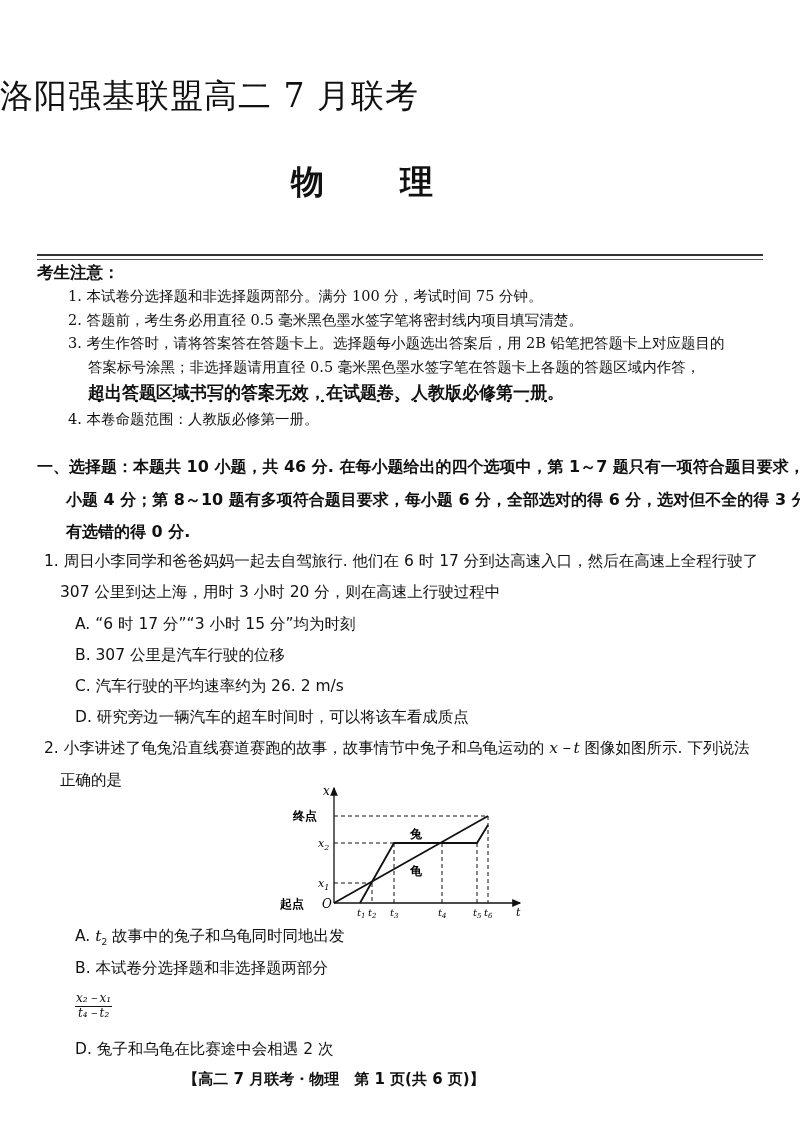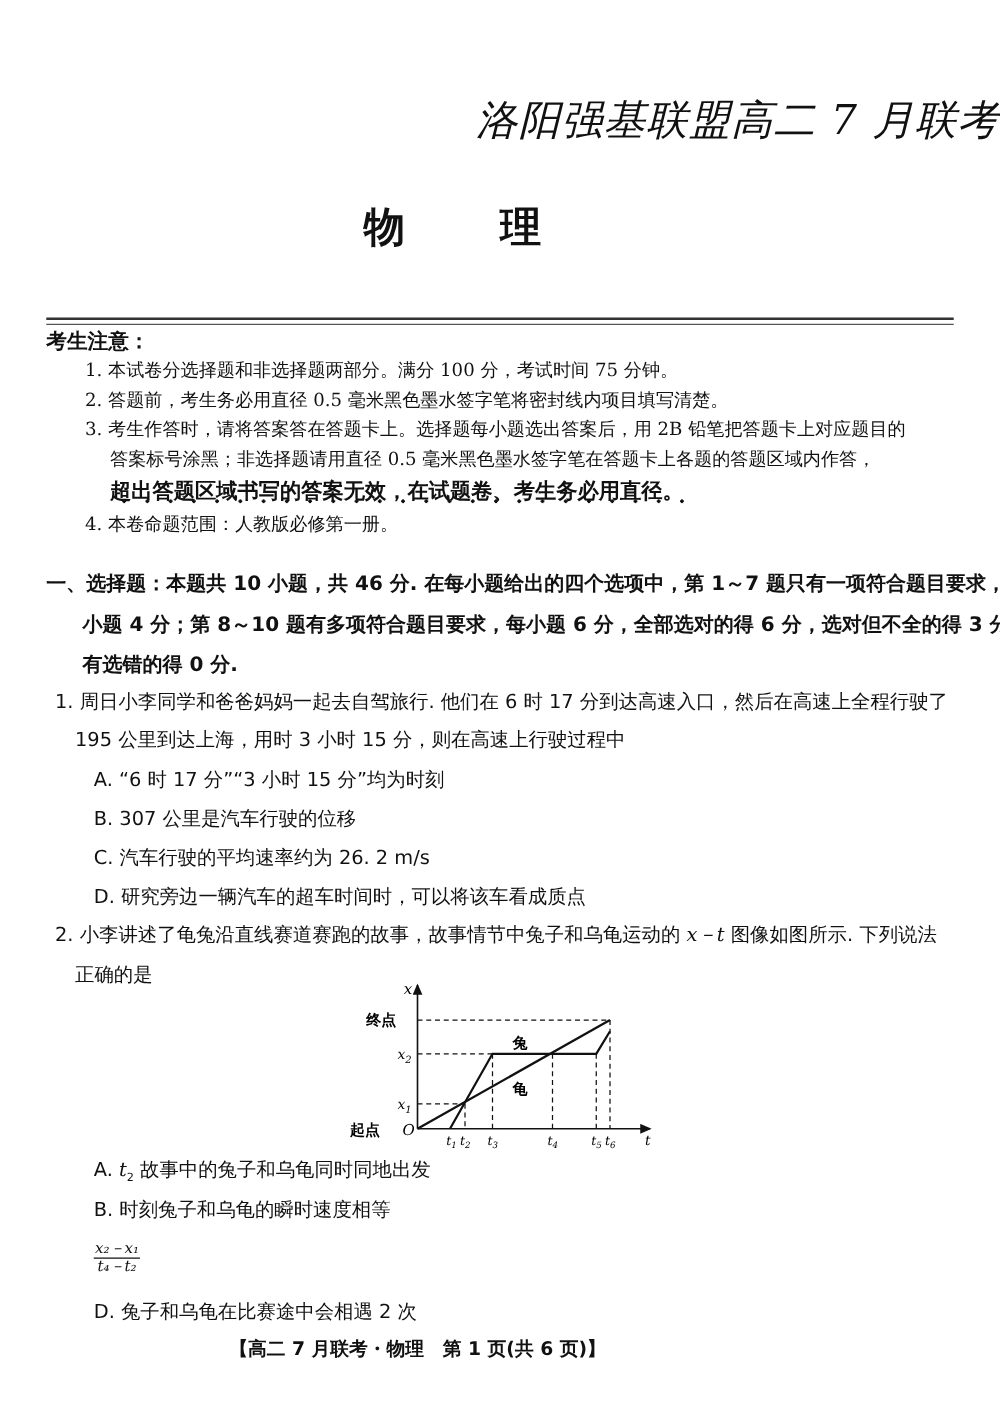--- a/index.html
+++ b/index.html
@@ -3,24 +3,23 @@
 <meta charset="utf-8">
 <style>
   html, body { margin: 0; padding: 0; background: #ffffff; }
   body {
     width: 800px; height: 1128px; position: relative; overflow: hidden;
     font-family: "DejaVu Serif", "Liberation Serif", serif;
     color: #111;
   }
   .abs { position: absolute; white-space: nowrap; }
   .title {
-    left: 0; width: 800px; top: 74px; text-align: right;
+    left: 0; width: 800px; top: 74px; text-align: left;
     font-size: 33px; letter-spacing: 1px; font-weight: normal;
     font-family: "DejaVu Serif", serif;
-    font-style: italic;
   }
   .subject {
     left: 0; width: 724px; top: 160px; text-align: center;
     font-size: 33px; font-weight: bold; font-family: "DejaVu Sans", sans-serif;
     word-spacing: 0;
   }
   .subject span { display: inline-block; margin: 0 38px; }
   .rule {
     position: absolute; left: 37px; width: 726px; top: 254px; height: 6px;
     border-top: 2px solid #333; border-bottom: 1px solid #555;
@@ -65,30 +64,30 @@
   <span>物</span><span>理</span>
 </div>
 
 <div class="rule"></div>
 
 <div class="abs notice-head">考生注意：</div>
 <div class="abs notice" style="top:287px">1. 本试卷分选择题和非选择题两部分。满分 100 分，考试时间 75 分钟。</div>
 <div class="abs notice" style="top:311px">2. 答题前，考生务必用直径 0.5 毫米黑色墨水签字笔将密封线内项目填写清楚。</div>
 <div class="abs notice" style="top:334px">3. 考生作答时，请将答案答在答题卡上。选择题每小题选出答案后，用 2B 铅笔把答题卡上对应题目的</div>
 <div class="abs notice" style="top:358px; left:88px">答案标号涂黑；非选择题请用直径 0.5 毫米黑色墨水签字笔在答题卡上各题的答题区域内作答，</div>
-<div class="abs notice-bold">超出答题区域书写的答案无效，在试题卷、考生务必用直径。</div>
+<div class="abs notice-bold">超出答题区域书写的答案无效，在试题卷、人教版必修第一册。</div>
 <div class="abs dots"></div>
 <div class="abs notice" style="top:410px">4. 本卷命题范围：人教版必修第一册。</div>
 
 <div class="abs section" style="left:37px; top:457px">一、选择题：本题共 10 小题，共 46 分. 在每小题给出的四个选项中，第 1～7 题只有一项符合题目要求，每</div>
 <div class="abs section" style="left:66px; top:490px">小题 4 分；第 8～10 题有多项符合题目要求，每小题 6 分，全部选对的得 6 分，选对但不全的得 3 分，</div>
 <div class="abs section" style="left:66px; top:522px">有选错的得 0 分.</div>
 
 <div class="abs q" style="left:44px; top:551px">1. 周日小李同学和爸爸妈妈一起去自驾旅行. 他们在 6 时 17 分到达高速入口，然后在高速上全程行驶了</div>
-<div class="abs q" style="left:60px; top:582px">195 公里到达上海，用时 3 小时 15 分，则在高速上行驶过程中</div>
+<div class="abs q" style="left:60px; top:582px">307 公里到达上海，用时 3 小时 20 分，则在高速上行驶过程中</div>
 <div class="abs opt" style="top:614px">A. “6 时 17 分”“3 小时 15 分”均为时刻</div>
 <div class="abs opt" style="top:645px">B. 307 公里是汽车行驶的位移</div>
 <div class="abs opt" style="top:676px">C. 汽车行驶的平均速率约为 26. 2 m/s</div>
 <div class="abs opt" style="top:707px">D. 研究旁边一辆汽车的超车时间时，可以将该车看成质点</div>
 
 <div class="abs q" style="left:44px; top:738px"><span>2. 小李讲述了龟兔沿直线赛道赛跑的故事，故事情节中兔子和乌龟运动的 </span><i class="m">x－t</i><span> 图像如图所示. 下列说法</span></div>
 <div class="abs q" style="left:60px; top:770px">正确的是</div>
 
 <svg id="graph" width="250" height="140" viewBox="0 0 250 140">
   <defs>
@@ -128,17 +127,17 @@
     <text x="88" y="134">t<tspan font-size="7" dy="2">2</tspan></text>
     <text x="110" y="134">t<tspan font-size="7" dy="2">3</tspan></text>
     <text x="158" y="134">t<tspan font-size="7" dy="2">4</tspan></text>
     <text x="193" y="134">t<tspan font-size="7" dy="2">5</tspan></text>
     <text x="204" y="134">t<tspan font-size="7" dy="2">6</tspan></text>
     <text x="236" y="134" font-size="11">t</text>
   </g>
 </svg>
 
 <div class="abs opt" style="top:926px"><span>A. </span><i class="m">t</i><sub>2</sub><span> 故事中的兔子和乌龟同时同地出发</span></div>
-<div class="abs opt" style="top:958px">B. 时刻兔子和乌龟的瞬时速度相等</div>
+<div class="abs opt" style="top:958px">B. 本试卷分选择题和非选择题两部分</div>
 <div class="abs opt" style="top:992px"><span class="frac"><i class="m num">x₂－x₁</i><i class="m den">t₄－t₂</i></span></div>
 <div class="abs opt" style="top:1039px">D. 兔子和乌龟在比赛途中会相遇 2 次</div>
 
 <div class="abs footer">【高二 7 月联考・物理　第 1 页(共 6 页)】</div>
 
 </body></html>

